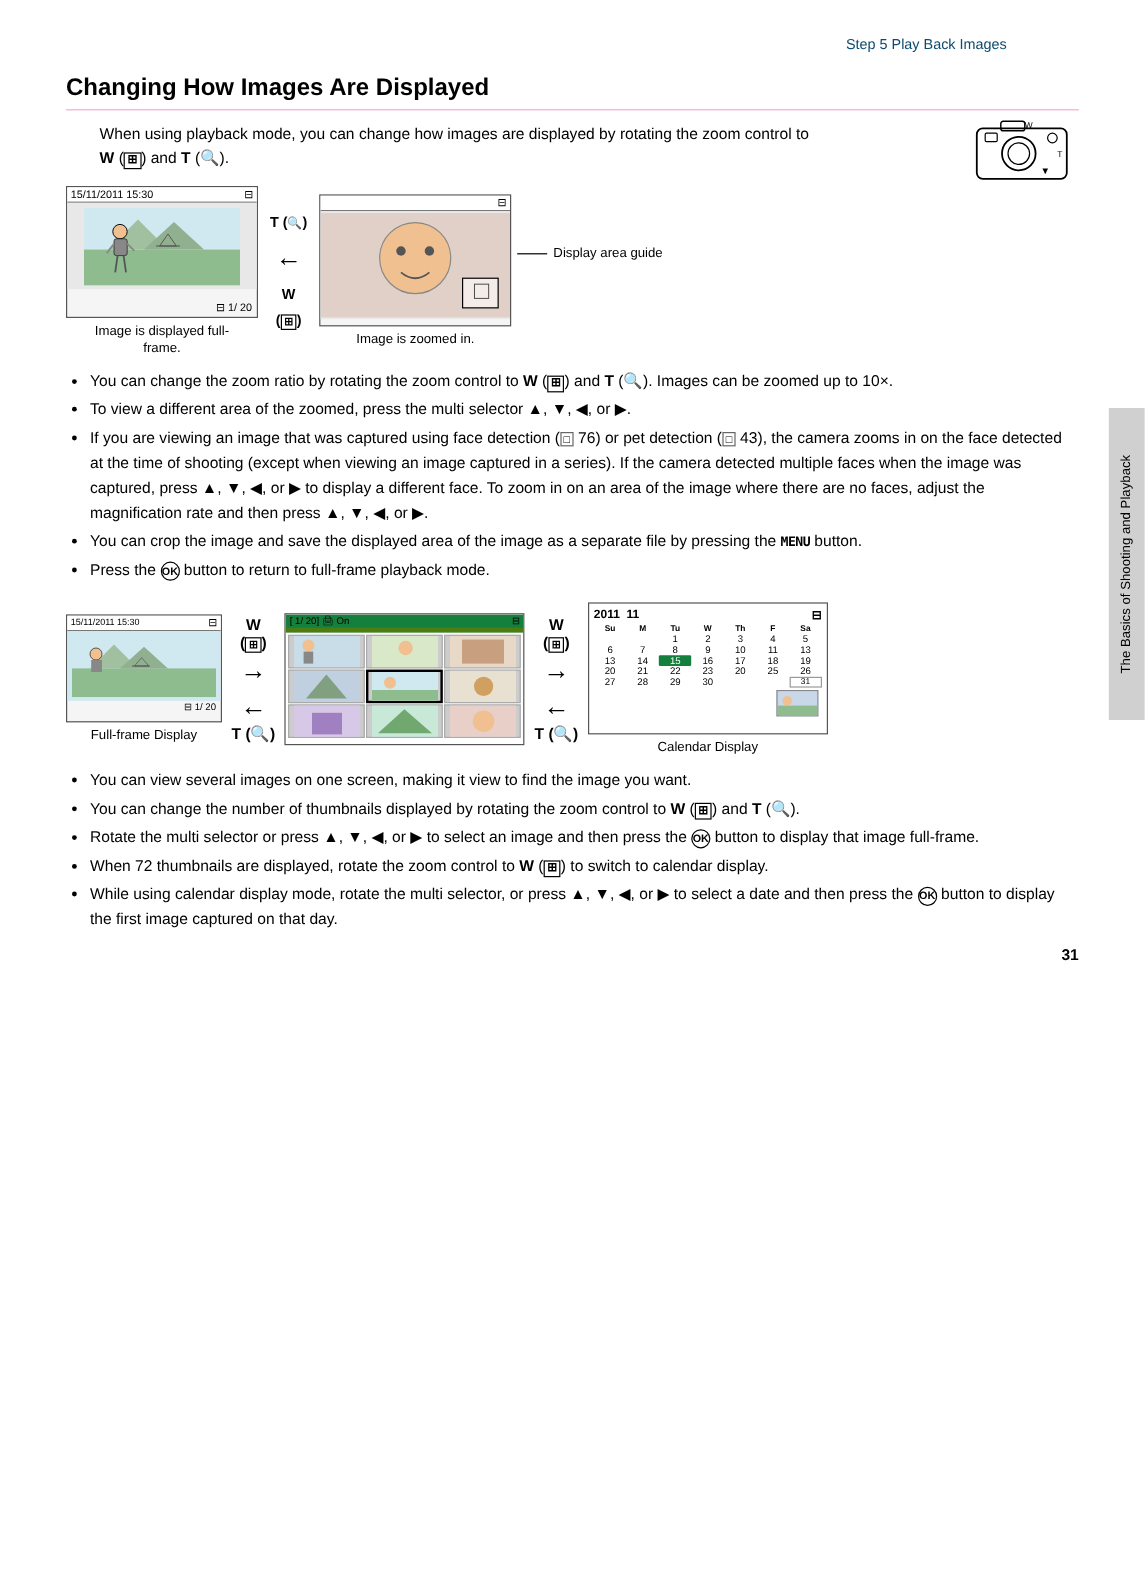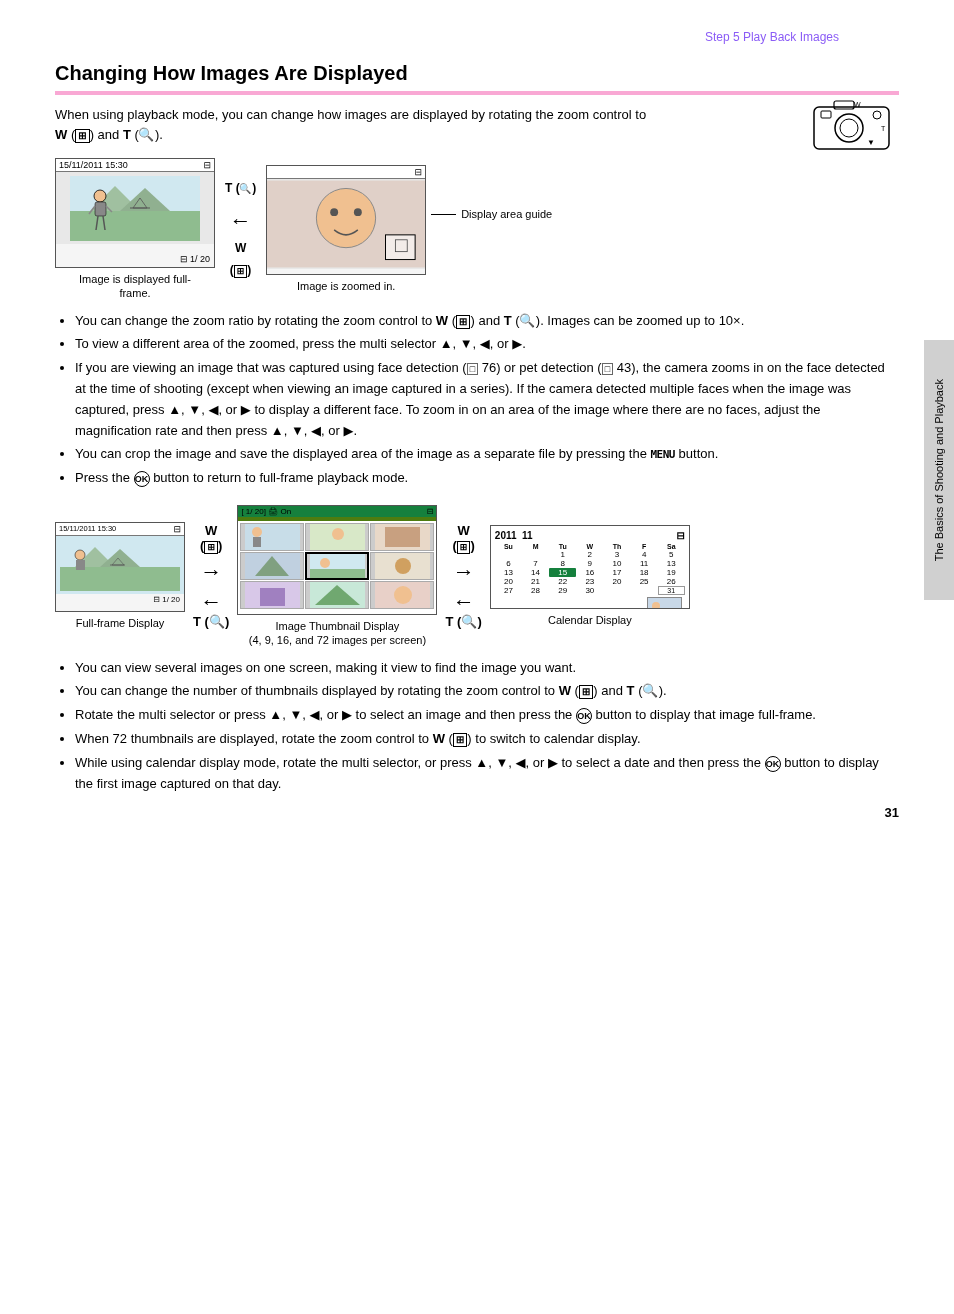--- a/index.html
+++ b/index.html
@@ -15,21 +15,21 @@
 
     .page-container {
       padding: 30px 55px 40px 55px;
       position: relative;
     }
 
     
     .page-header {
       text-align: right;
       font-size: 12px;
-      color: #8b5cf6;
+      color: #0c4a6e;
       margin-bottom: 18px;
       padding-right: 60px;
     }
 
     
     .side-tab {
       position: absolute;
       right: 0;
       top: 340px;
       width: 30px;
@@ -55,30 +55,31 @@
       right: 55px;
       font-size: 13px;
       font-weight: bold;
     }
 
     
     .main-title {
       font-size: 20px;
       font-weight: bold;
       margin-bottom: 10px;
-      border-bottom: 4px solid #f9a8d4;
+      border-bottom: 1px solid #f9a8d4;
       padding-bottom: 6px;
     }
 
     
     .intro-text {
       font-size: 13px;
       line-height: 1.5;
       margin-bottom: 14px;
       max-width: 600px;
+      margin-left: 28px;
     }
 
     
     .section-title {
       font-size: 15px;
       font-weight: bold;
       margin-bottom: 10px;
     }
 
     
@@ -184,21 +185,21 @@
       width: 200px;
       height: 110px;
       background: #fff;
       position: relative;
       overflow: hidden;
     }
 
     .calendar-box {
       border: 1px solid #555;
       width: 200px;
-      height: 84px;
+      height: 110px;
       background: #fff;
       font-size: 8px;
       padding: 4px;
       overflow: hidden;
     }
 
     .calendar-header {
       font-size: 10px;
       font-weight: bold;
       text-align: center;
@@ -523,21 +524,20 @@
               </div>
               <div class="thumb-cell">
                 <svg width="55" height="30" viewBox="0 0 55 30">
                   <rect x="0" y="0" width="55" height="30" fill="#e8d0c8"></rect>
                   <circle cx="28" cy="15" r="9" fill="#f0c090"></circle>
                 </svg>
               </div>
             </div>
           </div>
         </div>
-        <div class="diagram-caption">Image Thumbnail Display<br>(4, 9, 16, and 72 images per screen)</div>
       </div>
 
       <div class="arrows-vert">
         <div class="w-label-box"><span class="bold">W</span><br>(<span class="inline-box" style="font-size:9px;">⊞</span>)</div>
         <div style="font-size:22px; margin:2px 0;">→</div>
         <div style="font-size:22px; margin:2px 0;">←</div>
         <div class="t-label-box"><span class="bold">T</span> (🔍)</div>
       </div>
 
       <div class="diagram-wrapper">

